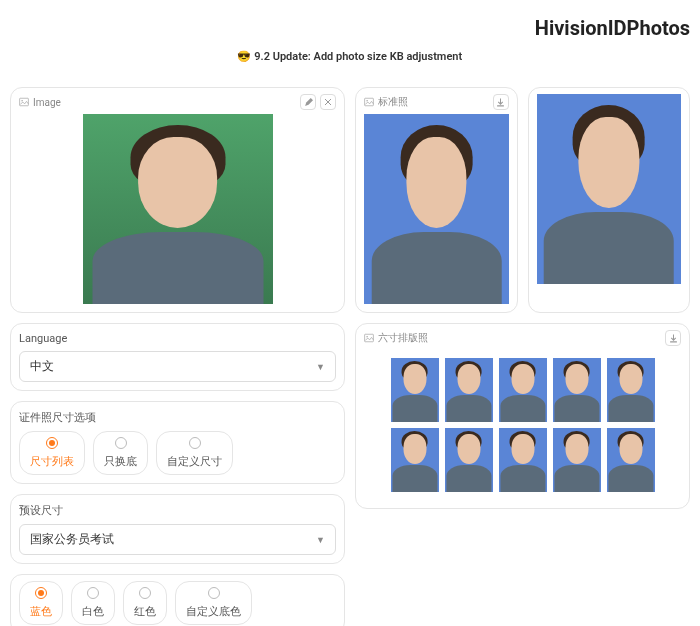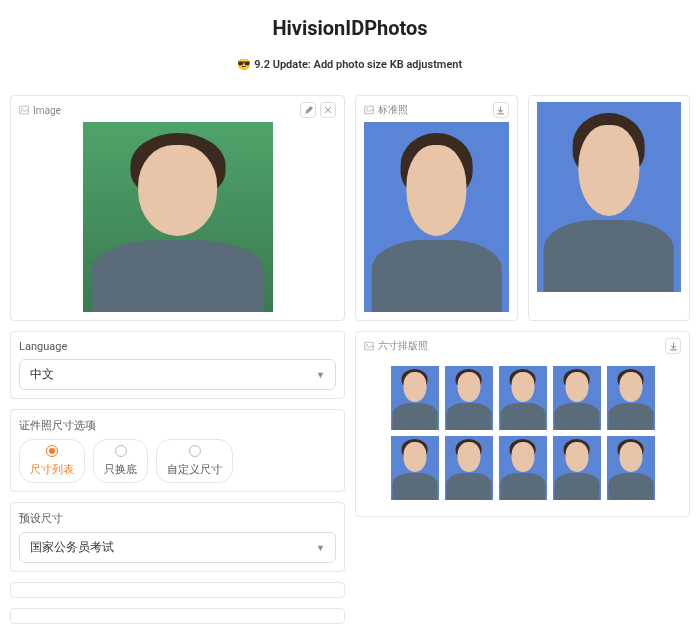--- a/index.html
+++ b/index.html
@@ -5,39 +5,39 @@
   * { box-sizing: border-box; margin: 0; padding: 0; }
   body {
     font-family: -apple-system, BlinkMacSystemFont, "Segoe UI", Roboto, sans-serif;
     background: #fff;
     color: #333;
     font-size: 12px;
     width: 700px;
   }
   .app { padding: 8px 10px; }
   .title {
-    text-align: center;
+    text-align: right;
     font-size: 20px;
     font-weight: 700;
-    margin: 8px 0 18px;
+    margin: 8px 0 10px;
     color: #222;
   }
   .subtitle {
     text-align: center;
     font-size: 11px;
     font-weight: 600;
     color: #333;
     margin-bottom: 24px;
   }
   .main { display: flex; gap: 10px; }
   .left { flex: 1; display: flex; flex-direction: column; gap: 10px; }
   .right { flex: 1; display: flex; flex-direction: column; gap: 10px; }
   .panel {
     border: 1px solid #e5e5e5;
-    border-radius: 4px;
+    border-radius: 12px;
     background: #fff;
     padding: 6px 8px 8px;
   }
   .panel-header {
     display: flex;
     align-items: center;
     justify-content: space-between;
     font-size: 10px;
     color: #888;
     margin-bottom: 4px;
@@ -238,20 +238,38 @@
 
       <div class="panel">
         <div class="section-label">预设尺寸</div>
         <div class="select-box">
           <span>国家公务员考试</span>
           <span class="caret">▼</span>
         </div>
       </div>
 
       <div class="panel">
+        <div class="radio-group">
+          <div class="radio-item selected">
+              <span class="circ"></span>
+              <span>蓝色</span>
+            </div>
+          <div class="radio-item">
+              <span class="circ"></span>
+              <span>白色</span>
+            </div>
+          <div class="radio-item">
+              <span class="circ"></span>
+              <span>红色</span>
+            </div>
+          <div class="radio-item">
+              <span class="circ"></span>
+              <span>自定义底色</span>
+            </div>
+        </div>
       </div>
 
       <div class="panel">
         
         
       </div>
 
     </div>
 
     <div class="right">

